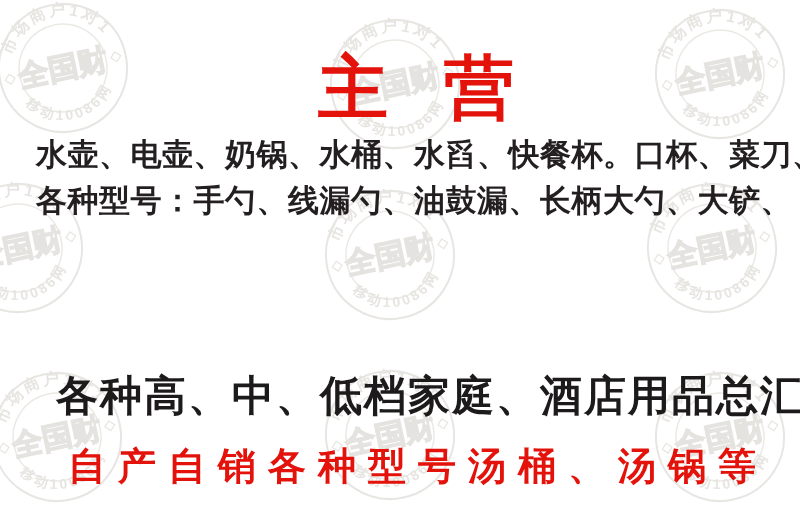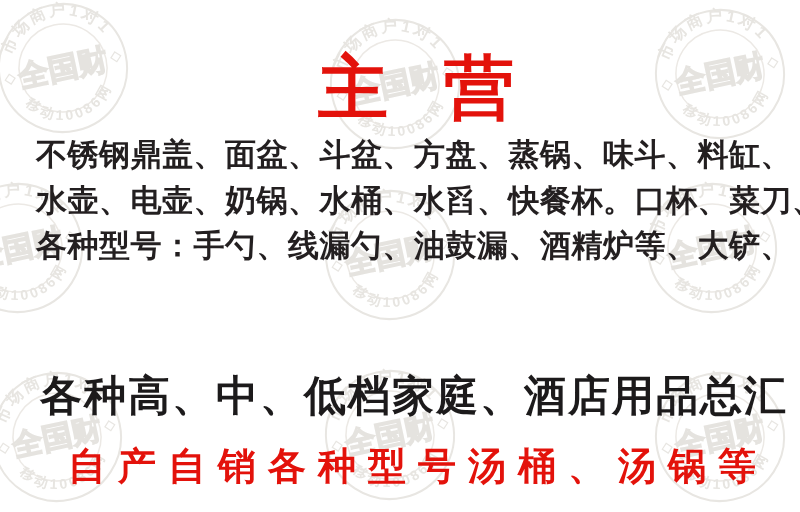--- a/index.html
+++ b/index.html
@@ -54,21 +54,21 @@
   }
   .body-line {
     font-size: 31px;
     line-height: 45.5px;
     letter-spacing: 0.5px;
     white-space: nowrap;
   }
   .highlight-line {
     position: absolute;
     top: 372px;
-    left: 40px;
+    left: 56px;
     width: 740px;
     font-size: 42px;
     line-height: 48px;
     font-weight: 900;
     color: #1c1a1b;
     letter-spacing: 2px;
     white-space: nowrap;
   }
   .footer-line {
     position: absolute;
@@ -118,23 +118,22 @@
     <use href="#wm-stamp" transform="translate(57,437) rotate(-12)"></use>
     <use href="#wm-stamp" transform="translate(390,435) rotate(-12)"></use>
     <use href="#wm-stamp" transform="translate(720,437) rotate(-12)"></use>
   </svg>
 
   <div class="content">
 
     <h1 class="title">主营</h1>
 
     <div class="body-block">
-      <div class="body-line">不锈钢鼎盖、面盆、斗盆、方盘、蒸锅、味斗、料缸、</div>
       <div class="body-line">水壶、电壶、奶锅、水桶、水舀、快餐杯。口杯、菜刀、</div>
-      <div class="body-line">各种型号：手勺、线漏勺、油鼓漏、酒精炉等、大铲、</div>
+      <div class="body-line">各种型号：手勺、线漏勺、油鼓漏、长柄大勺、大铲、</div>
     </div>
 
     <div class="highlight-line">各种高、中、低档家庭、酒店用品总汇</div>
 
     <div class="footer-line">自产自销各种型号汤桶、汤锅等</div>
 
   </div>
 </div>
 
 </body></html>

